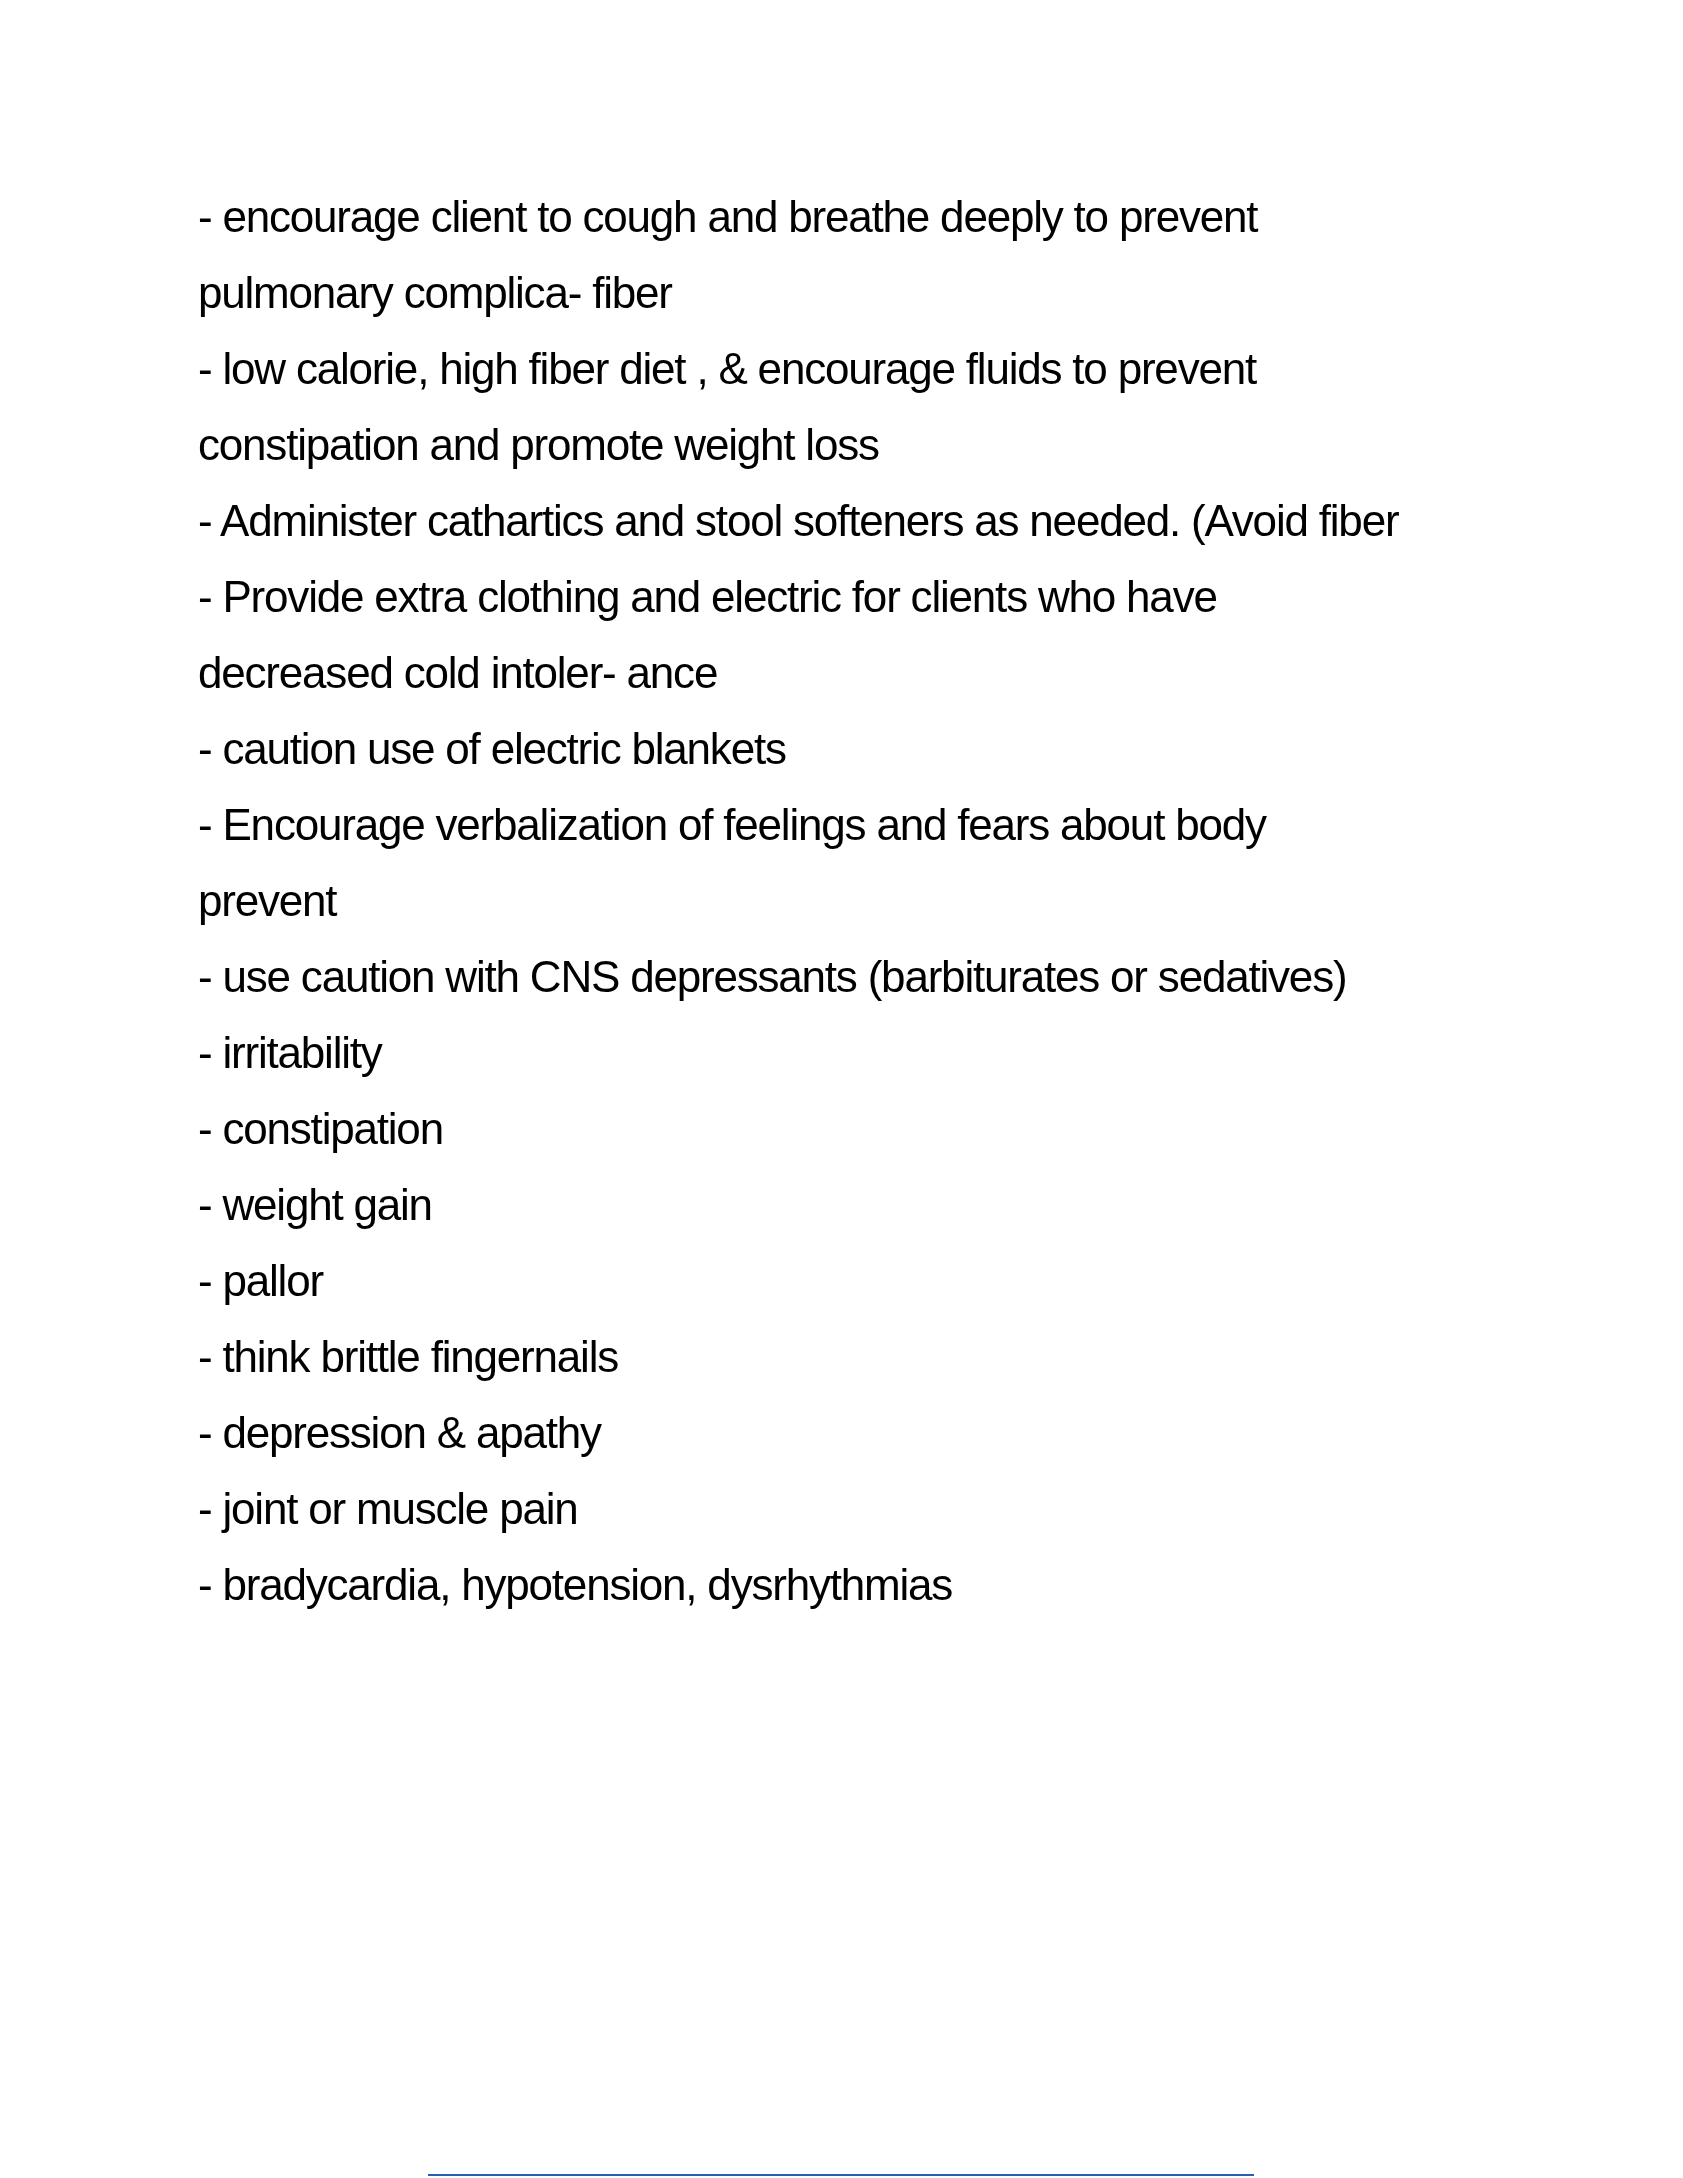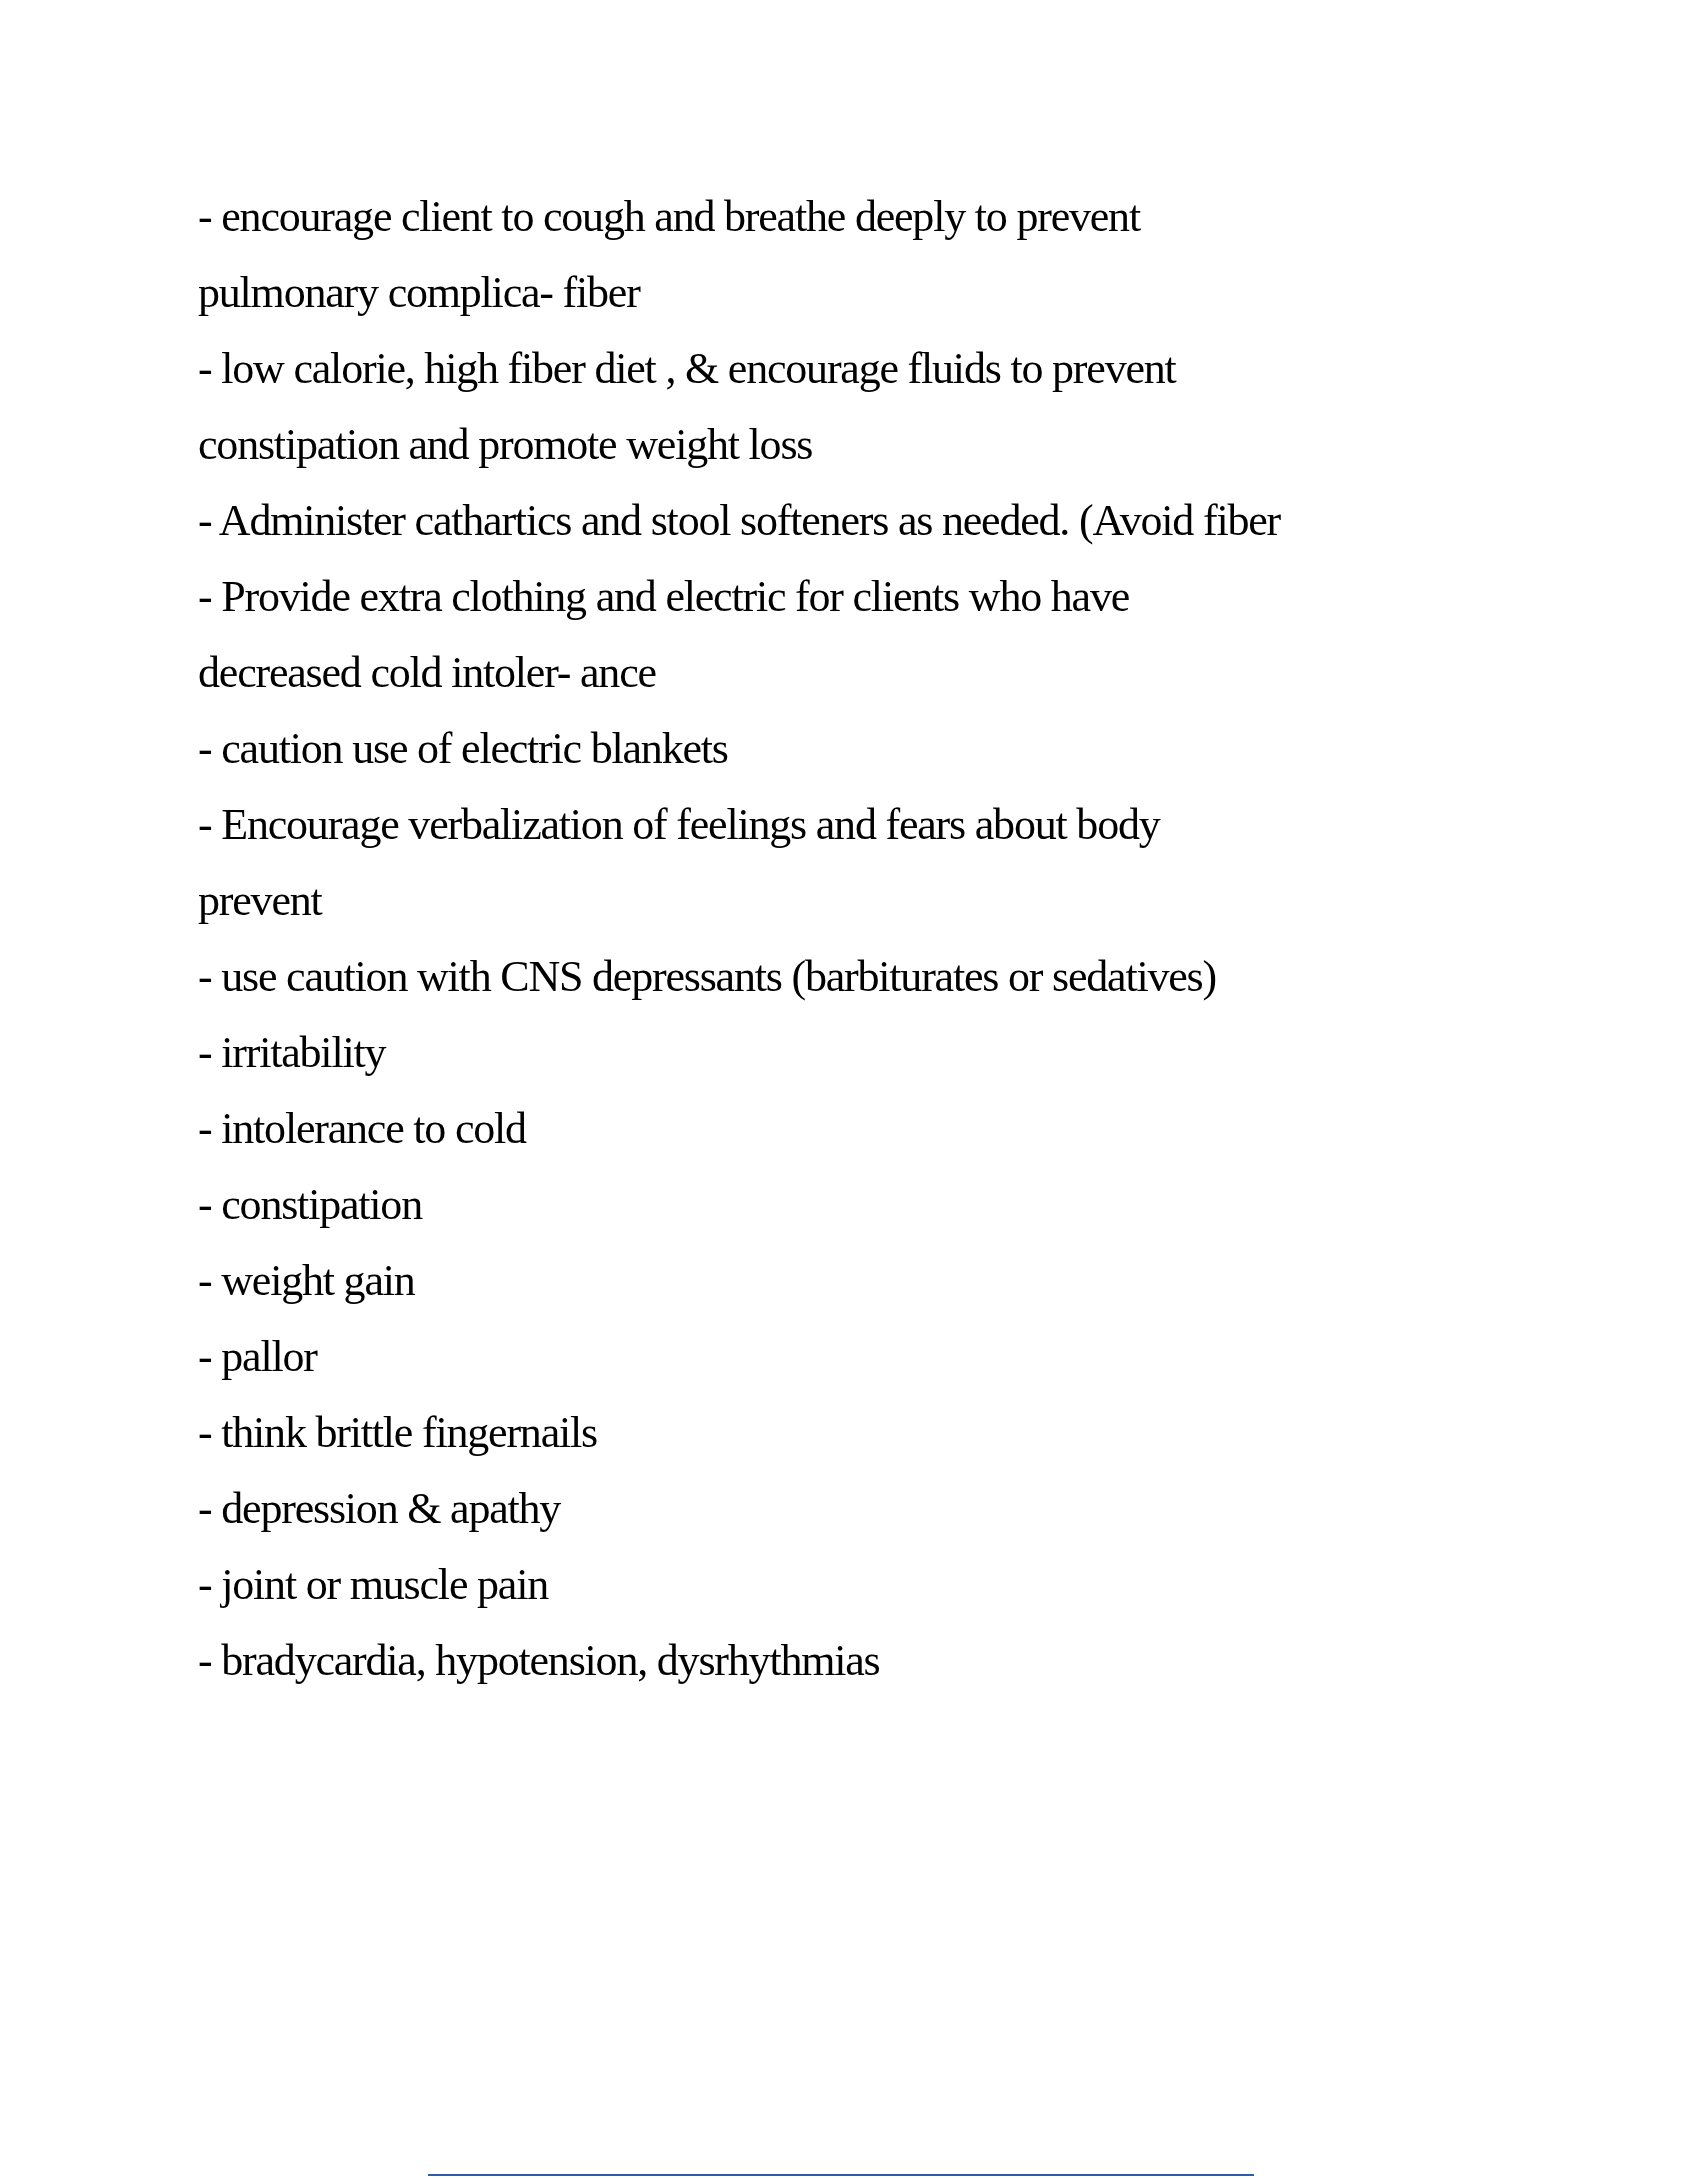--- a/index.html
+++ b/index.html
@@ -19,21 +19,20 @@
     position: absolute;
     left: 198px;
     top: 179px;
   }
   .line {
     font-size: 44px;
     line-height: 76px;
     letter-spacing: -1.2px;
     color: #000000;
     white-space: pre;
-    font-family: Liberation Serif, serif;
   }
   .heading-line {
     margin-top: 22px;
   }
   .heading-line .bold {
     font-weight: bold;
   }
   .bottom-rule {
     position: absolute;
     left: 428px;
@@ -56,21 +55,20 @@
     <div class="line">- Administer cathartics and stool softeners as needed. (Avoid fiber</div>
     <div class="line">- Provide extra clothing and electric for clients who have</div>
     <div class="line">decreased cold intoler- ance</div>
     <div class="line">- caution use of electric blankets</div>
     <div class="line">- Encourage verbalization of feelings and fears about body</div>
     <div class="line">prevent</div>
     <div class="line">- use caution with CNS depressants (barbiturates or sedatives)</div>
 
 
     <div class="line">- irritability</div>
-    <div class="line">- intolerance to cold</div>
     <div class="line">- constipation</div>
     <div class="line">- weight gain</div>
     <div class="line">- pallor</div>
     <div class="line">- think brittle fingernails</div>
     <div class="line">- depression &amp; apathy</div>
     <div class="line">- joint or muscle pain</div>
     <div class="line">- bradycardia, hypotension, dysrhythmias</div>
 
   </div>
 

